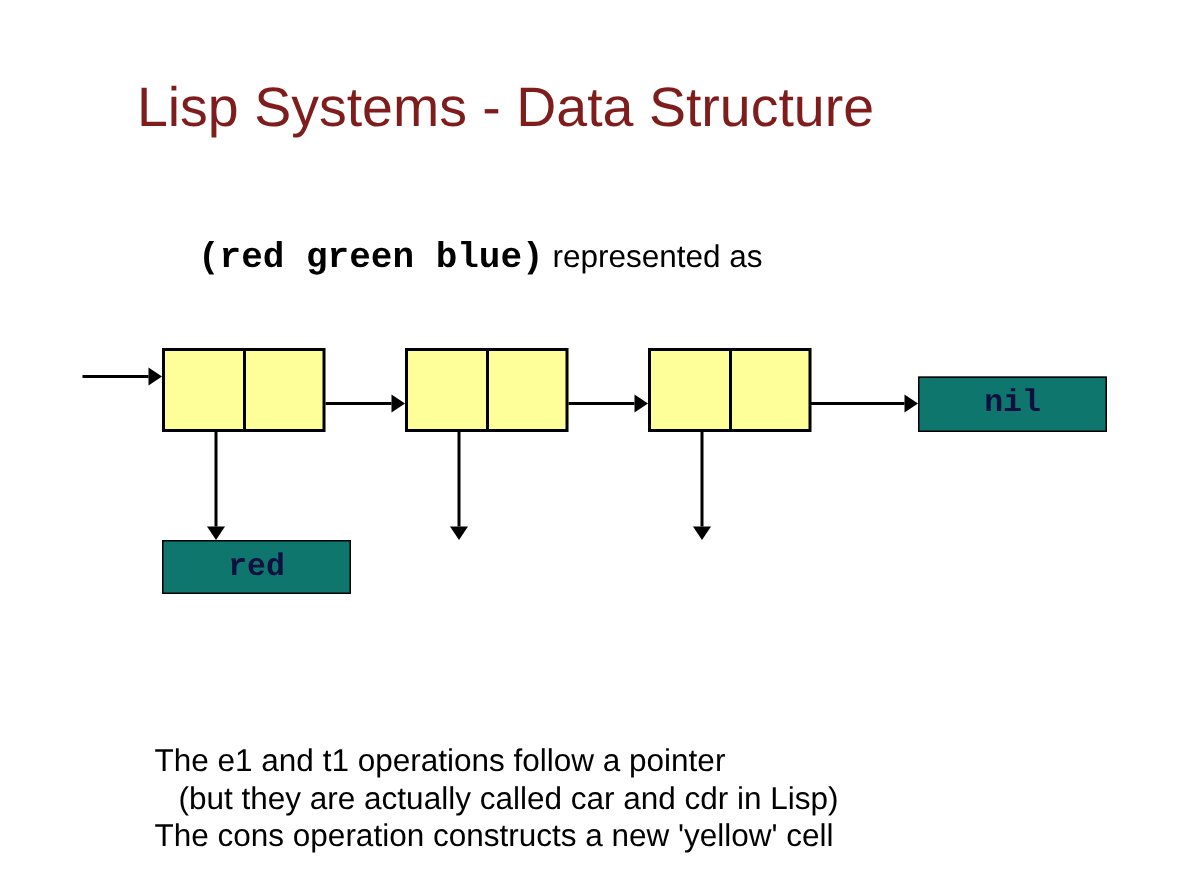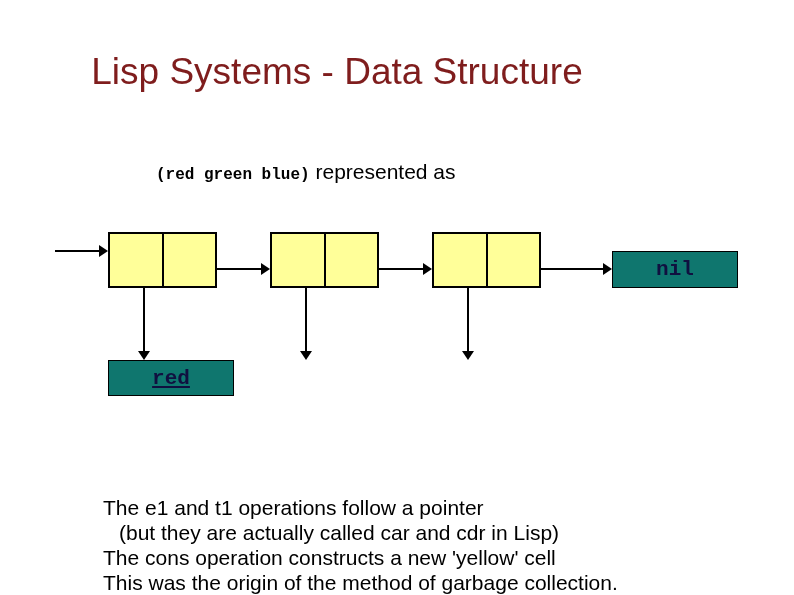--- a/index.html
+++ b/index.html
@@ -11,21 +11,21 @@
   .title{
     position:absolute;top:50px;left:0;width:674px;text-align:center;
     font-size:37px;line-height:44px;color:#7f1d1d;font-weight:400;
   }
   .expr{
     position:absolute;left:132px;top:160px;font-size:21px;line-height:24px;
     color:#000;white-space:pre;
   }
   .expr-code{
     font-family:"Liberation Mono","DejaVu Sans Mono",monospace;
-    font-weight:bold;font-size:16px;margin-left:24px;
+    font-weight:bold;font-size:24px;
   }
   
   .cell{
     position:absolute;top:232px;width:109px;height:56px;
     background:#FFFF99;border:2px solid #000;box-sizing:border-box;display:flex;
   }
   .cell-1{left:108px;} .cell-2{left:270px;} .cell-3{left:432px;}
   .half{flex:1;}
   .half-car{border-right:2px solid #000;}
   
@@ -49,21 +49,21 @@
   .arrow-car-2{left:305px;top:288px;height:63px;}
   .arrow-car-3{left:467px;top:288px;height:63px;}
   
   .bluebox{
     position:absolute;background:#0f766e;border:1px solid #000;box-sizing:border-box;
     display:flex;align-items:center;justify-content:center;
     font-family:"Liberation Mono","DejaVu Sans Mono",monospace;
     font-weight:bold;font-size:21px;color:#101040;
   }
   .nil-box{left:612px;top:251px;width:126px;height:37px;}
-  .value-box{top:360px;width:126px;height:36px;text-decoration:underline;}
+  .value-box{top:360px;width:126px;height:36px;}
   .value-1{left:108px;} .value-2{left:270px;} .value-3{left:432px;}
   
   .notes{
     position:absolute;left:103px;top:459px;
     font-size:21px;line-height:25px;color:#000;margin-top:36px;
   }
   .note-indent{padding-left:16px;}
 </style>
 </head>
 <body>
@@ -98,16 +98,15 @@
   <div class="varrow arrow-car-3"></div>
 
   <div class="bluebox nil-box">nil</div>
 
   <div class="bluebox value-box value-1">red</div>
 
   <div class="notes">
     <div>The e1 and t1 operations follow a pointer</div>
     <div class="note-indent">(but they are actually called car and cdr in Lisp)</div>
     <div>The cons operation constructs a new 'yellow' cell</div>
-    <div>This was the origin of the method of garbage collection.</div>
   </div>
 
 </div>
 
 </body></html>

